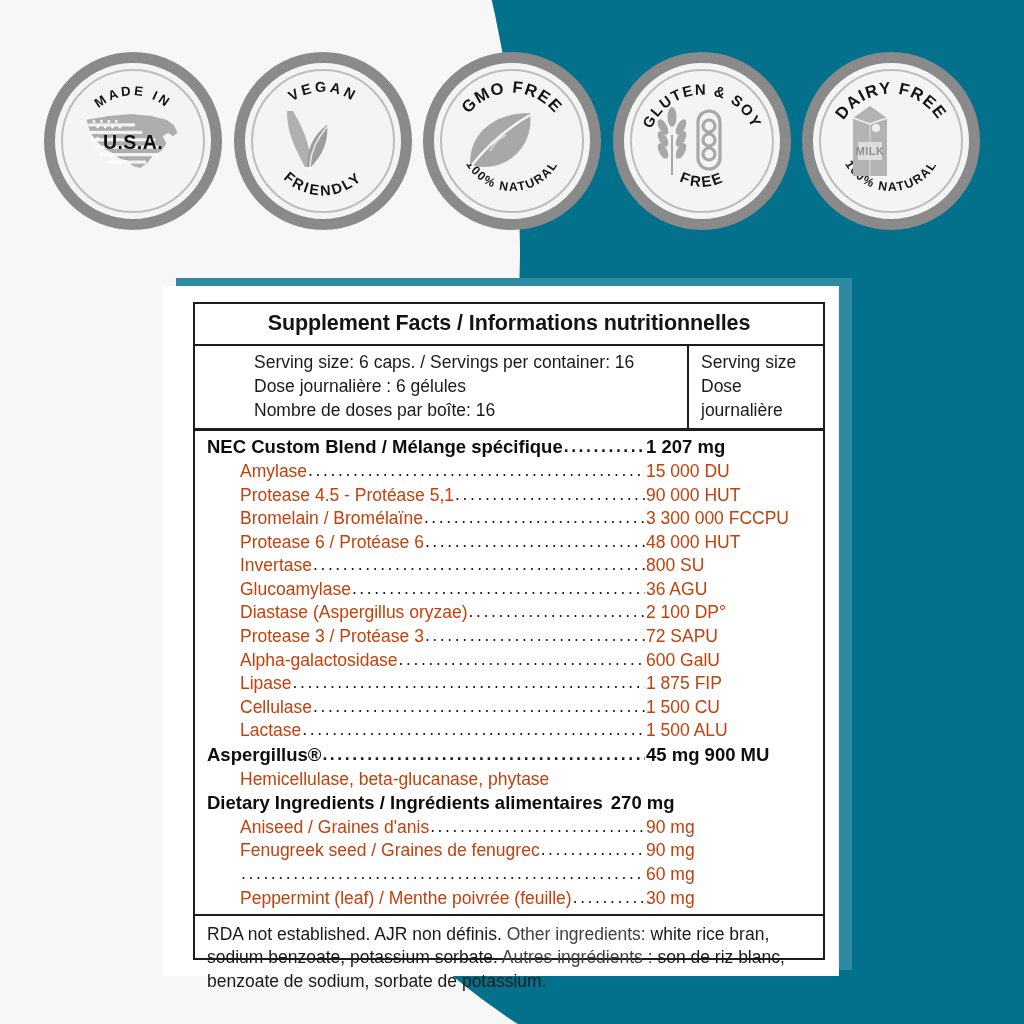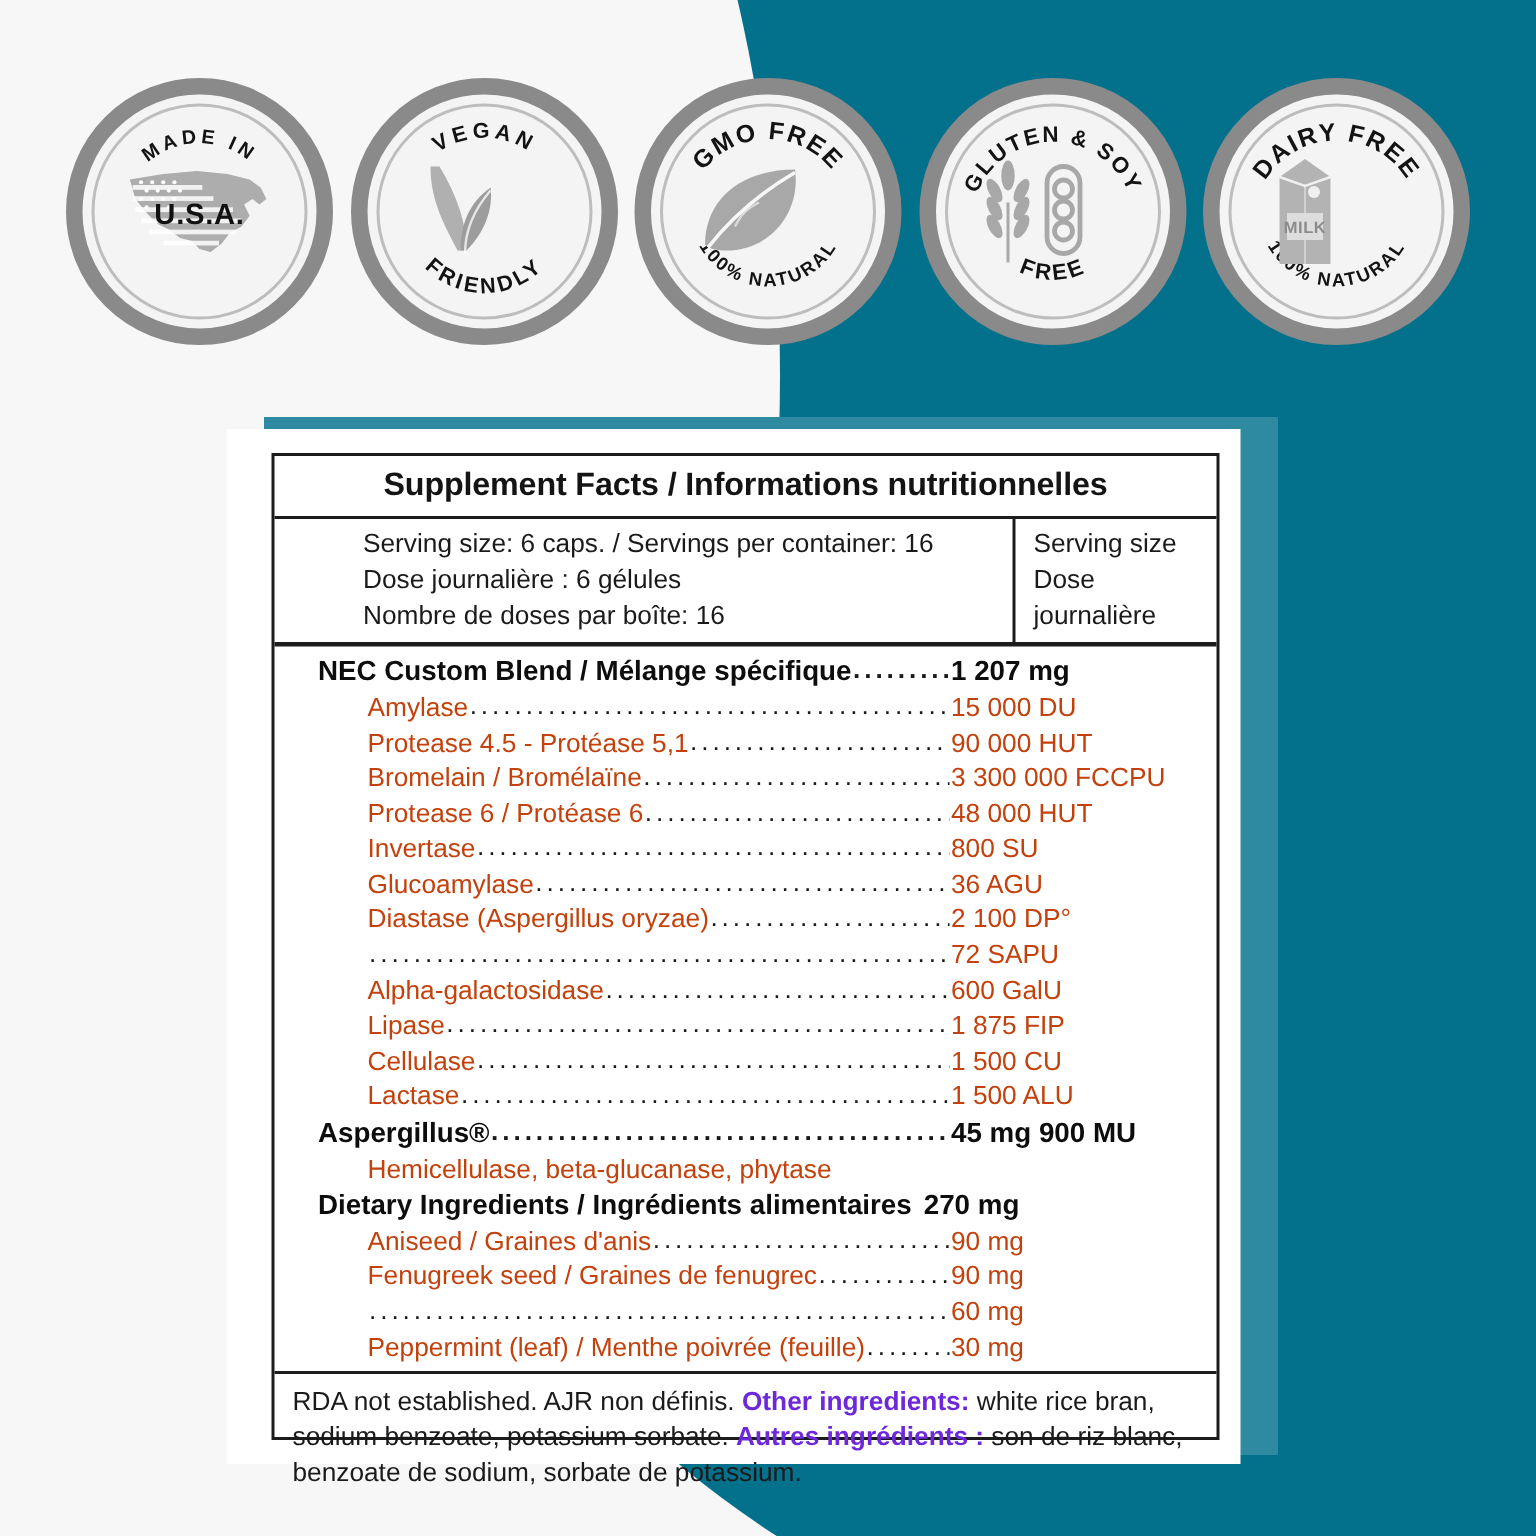--- a/index.html
+++ b/index.html
@@ -107,21 +107,21 @@
     position: absolute;
     left: 176px;
     top: 278px;
     width: 676px;
     height: 692px;
     background: #2e8aa0;
     z-index: 4;
   }
   #label-card {
     position: absolute;
-    left: 151px;
+    left: 163px;
     top: 286px;
     width: 676px;
     height: 690px;
     background: #ffffff;
     z-index: 5;
     box-sizing: border-box;
     padding: 16px 14px 16px 30px;
   }
   #facts-table {
     border: 2px solid #1c1c1c;
@@ -166,21 +166,20 @@
     color: #1a1a1a;
     line-height: 1.36;
     white-space: nowrap;
   }
 
   
   #ingredients-body {
     flex: 1 1 auto;
     padding: 4px 10px 4px 12px;
     box-sizing: border-box;
-    margin-left: 17px;
   }
   .row {
     display: flex;
     align-items: baseline;
     line-height: 1.345;
     font-size: 17.5px;
     color: #c2410c;
     white-space: nowrap;
   }
   .row .nm { flex: 0 0 auto; }
@@ -222,21 +221,21 @@
   }
 
   
   #footnote {
     border-top: 2px solid #1c1c1c;
     padding: 7px 13px 8px 12px;
     font-size: 17.5px;
     line-height: 1.33;
     color: #1a1a1a;
   }
-  #footnote b { font-weight: bold; color: #6d28d9; }
+  #footnote b { font-weight: normal; color: #404040; }
 </style>
 </head>
 <body>
 
 <div id="bg-layer"></div>
 <div id="teal-disc"></div>
 <div id="white-notch"></div>
 
 <div id="badge-row">
 
@@ -453,20 +452,21 @@
         <span class="nm">Glucoamylase</span>
         <span class="leader"></span>
         <span class="val">36 AGU</span>
       </div>
       <div class="row sub">
         <span class="nm">Diastase (Aspergillus oryzae)</span>
         <span class="leader"></span>
         <span class="val">2 100 DP°</span>
       </div>
       <div class="row sub">
+        <span class="nm">Protease 3 / Protéase 3</span>
         <span class="leader"></span>
         <span class="val">72 SAPU</span>
       </div>
       <div class="row sub">
         <span class="nm">Alpha-galactosidase</span>
         <span class="leader"></span>
         <span class="val">600 GalU</span>
       </div>
       <div class="row sub">
         <span class="nm">Lipase</span>

